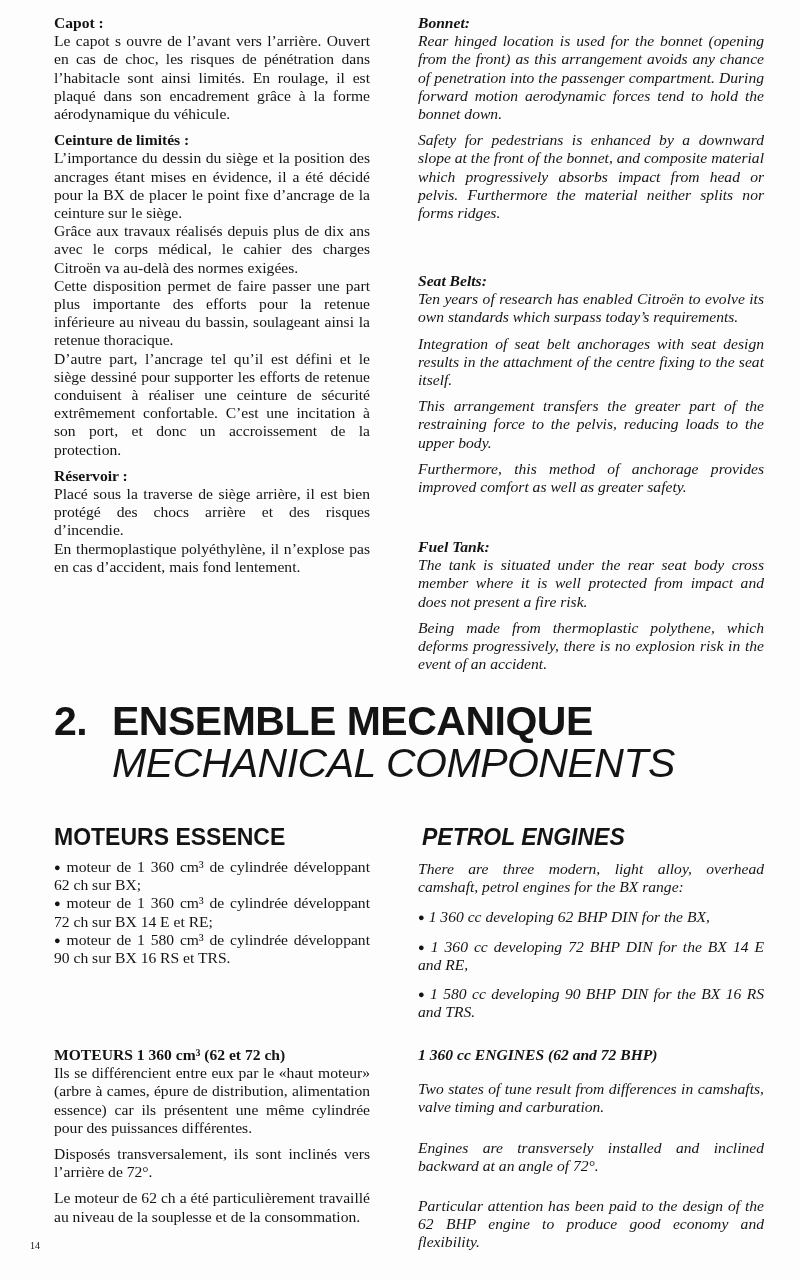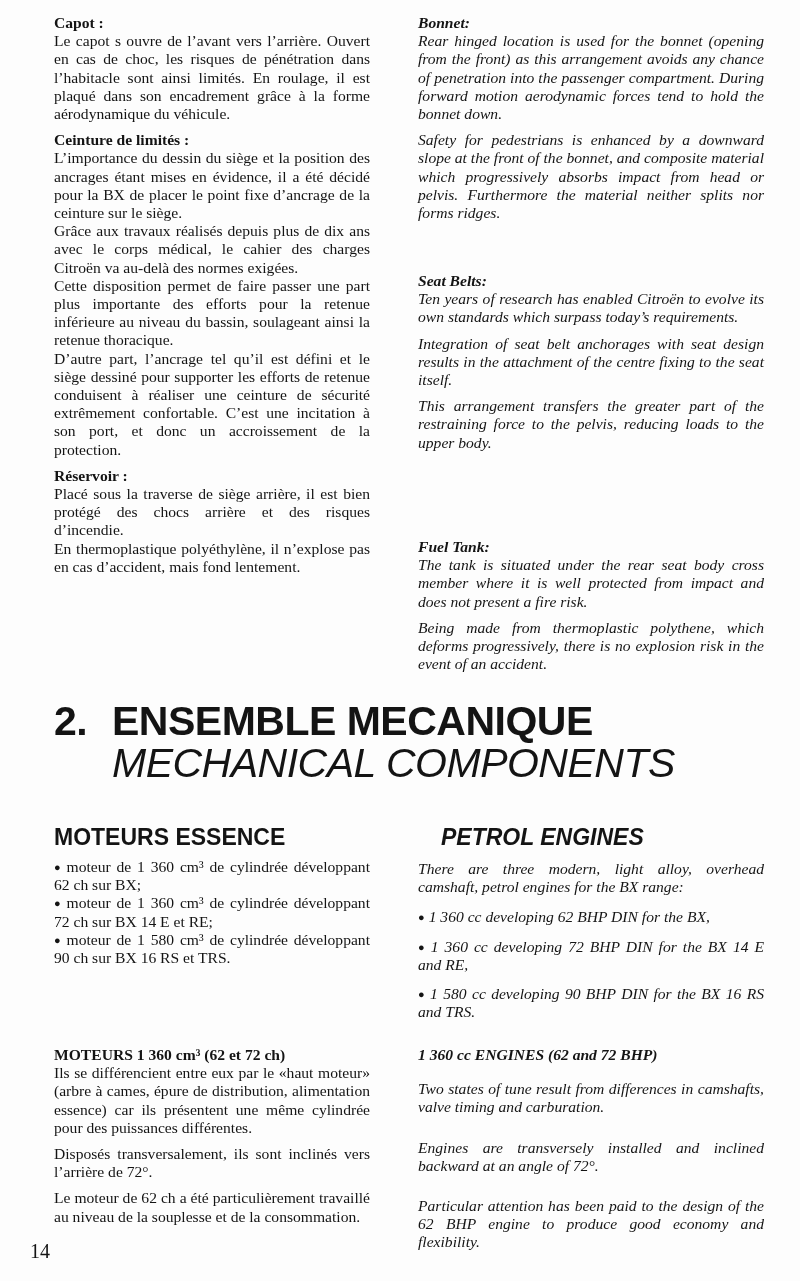--- a/index.html
+++ b/index.html
@@ -22,21 +22,21 @@
     }
     .title .num { font-weight: bold; display: inline-block; width: 58px; }
     .title .fr-t { font-weight: bold; }
     .title .en-t { font-style: italic; padding-left: 58px; display: block; }
     .sec-h {
       position: absolute; font-family: "Liberation Sans", "DejaVu Sans", sans-serif;
       font-weight: bold; font-size: 23px; line-height: 26px;
     }
     .sub-h { font-weight: bold; font-size: 15.6px; }
     .bullet::before { content: "\25CF"; font-size: 11px; margin-right: 4px; vertical-align: 1px; font-style: normal; }
-    .pagenum { position: absolute; left: 30px; top: 1240px; font-size: 20px; }
+    .pagenum { position: absolute; left: 30px; top: 1240px; font-size: 10px; }
   </style>
 </head>
 <body>
 
 <div class="col fr blk" style="top:14px;">
   <p class="h">Capot :</p>
   <p>Le capot s ouvre de l’avant vers l’arrière. Ouvert en cas de choc, les risques de pénétration dans l’habitacle sont ainsi limités. En roulage, il est plaqué dans son encadrement grâce à la forme aérodynamique du véhicule.</p>
   <p class="h gap">Ceinture de limités :</p>
   <p>L’importance du dessin du siège et la position des ancrages étant mises en évidence, il a été décidé pour la BX de placer le point fixe d’ancrage de la ceinture sur le siège.</p>
   <p>Grâce aux travaux réalisés depuis plus de dix ans avec le corps médical, le cahier des charges Citroën va au-delà des normes exigées.</p>
@@ -50,20 +50,21 @@
 <div class="col en blk" style="top:14px;">
   <p class="h">Bonnet:</p>
   <p>Rear hinged location is used for the bonnet (opening from the front) as this arrangement avoids any chance of penetration into the passenger compartment. During forward motion aerodynamic forces tend to hold the bonnet down.</p>
   <p class="gap">Safety for pedestrians is enhanced by a downward slope at the front of the bonnet, and composite material which progressively absorbs impact from head or pelvis. Furthermore the material neither splits nor forms ridges.</p>
 </div>
 <div class="col en blk" style="top:272px;">
   <p class="h">Seat Belts:</p>
   <p>Ten years of research has enabled Citroën to evolve its own standards which surpass today’s requirements.</p>
   <p class="gap">Integration of seat belt anchorages with seat design results in the attachment of the centre fixing to the seat itself.</p>
   <p class="gap">This arrangement transfers the greater part of the restraining force to the pelvis, reducing loads to the upper body.</p>
+  <p class="gap">Furthermore, this method of anchorage provides improved comfort as well as greater safety.</p>
 </div>
 <div class="col en blk" style="top:538px;">
   <p class="h">Fuel Tank:</p>
   <p>The tank is situated under the rear seat body cross member where it is well protected from impact and does not present a fire risk.</p>
   <p class="gap">Being made from thermoplastic polythene, which deforms progressively, there is no explosion risk in the event of an accident.</p>
 </div>
 
 <div class="title">
   <span class="num">2.</span><span class="fr-t">ENSEMBLE MECANIQUE</span>
   <span class="en-t">MECHANICAL COMPONENTS</span>
@@ -75,21 +76,21 @@
   <p class="bullet">moteur de 1 360 cm³ de cylindrée développant 72 ch sur BX 14 E et RE;</p>
   <p class="bullet">moteur de 1 580 cm³ de cylindrée développant 90 ch sur BX 16 RS et TRS.</p>
 </div>
 <div class="col fr blk" style="top:1046px;">
   <p class="sub-h">MOTEURS 1 360 cm³ (62 et 72 ch)</p>
   <p style="">Ils se différencient entre eux par le «haut moteur» (arbre à cames, épure de distribution, alimentation essence) car ils présentent une même cylindrée pour des puissances différentes.</p>
   <p class="gap">Disposés transversalement, ils sont inclinés vers l’arrière de 72°.</p>
   <p class="gap">Le moteur de 62 ch a été particulièrement travaillé au niveau de la souplesse et de la consommation.</p>
 </div>
 
-<div class="sec-h" style="left:441px; top:824px; font-style:italic;">PETROL ENGINES</div>
+<div class="sec-h" style="left:422px; top:824px; font-style:italic;">PETROL ENGINES</div>
 <div class="col en blk" style="top:860px;">
   <p>There are three modern, light alloy, overhead camshaft, petrol engines for the BX range:</p>
   <p class="bullet" style="margin-top:12px;">1 360 cc developing 62 BHP DIN for the BX,</p>
   <p class="bullet" style="margin-top:11px;">1 360 cc developing 72 BHP DIN for the BX 14 E and RE,</p>
   <p class="bullet" style="margin-top:11px;">1 580 cc developing 90 BHP DIN for the BX 16 RS and TRS.</p>
 </div>
 <div class="col en blk" style="top:1046px;">
   <p class="sub-h">1 360 cc ENGINES (62 and 72 BHP)</p>
   <p style="margin-top:16px;">Two states of tune result from differences in camshafts, valve timing and carburation.</p>
   <p style="margin-top:22px;">Engines are transversely installed and inclined backward at an angle of 72°.</p>

